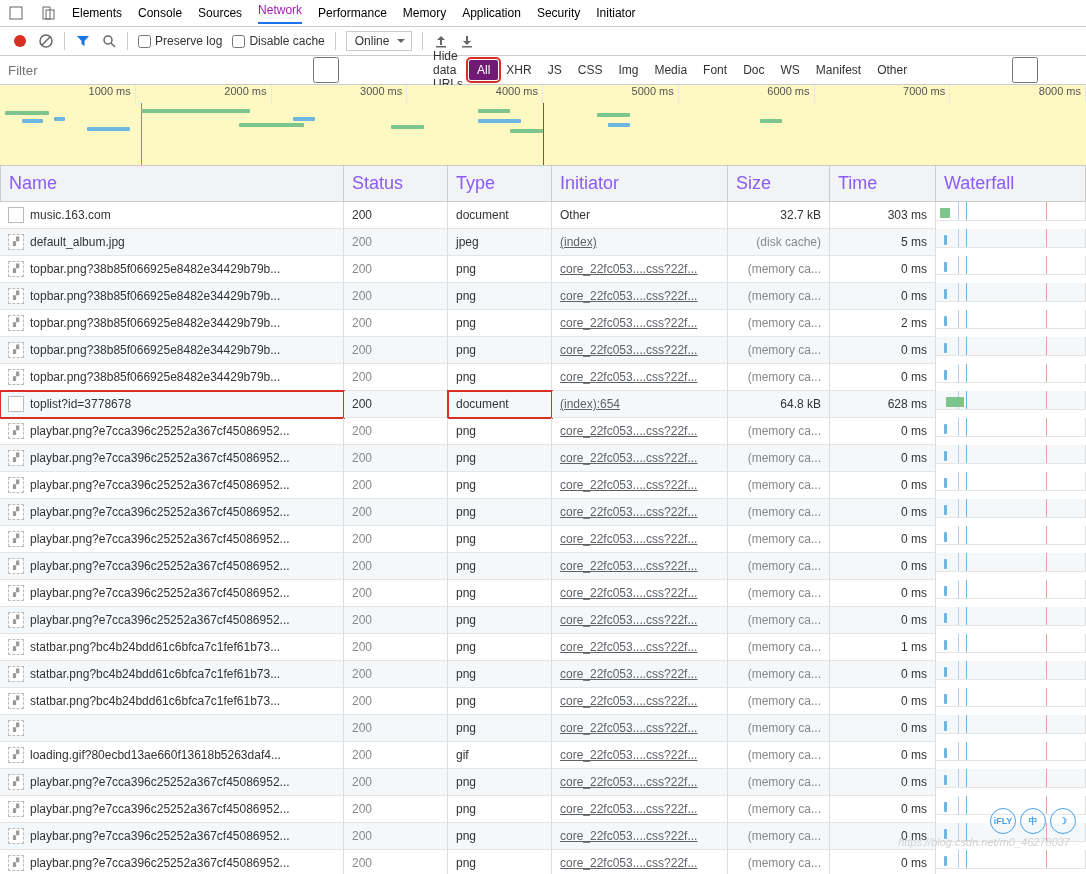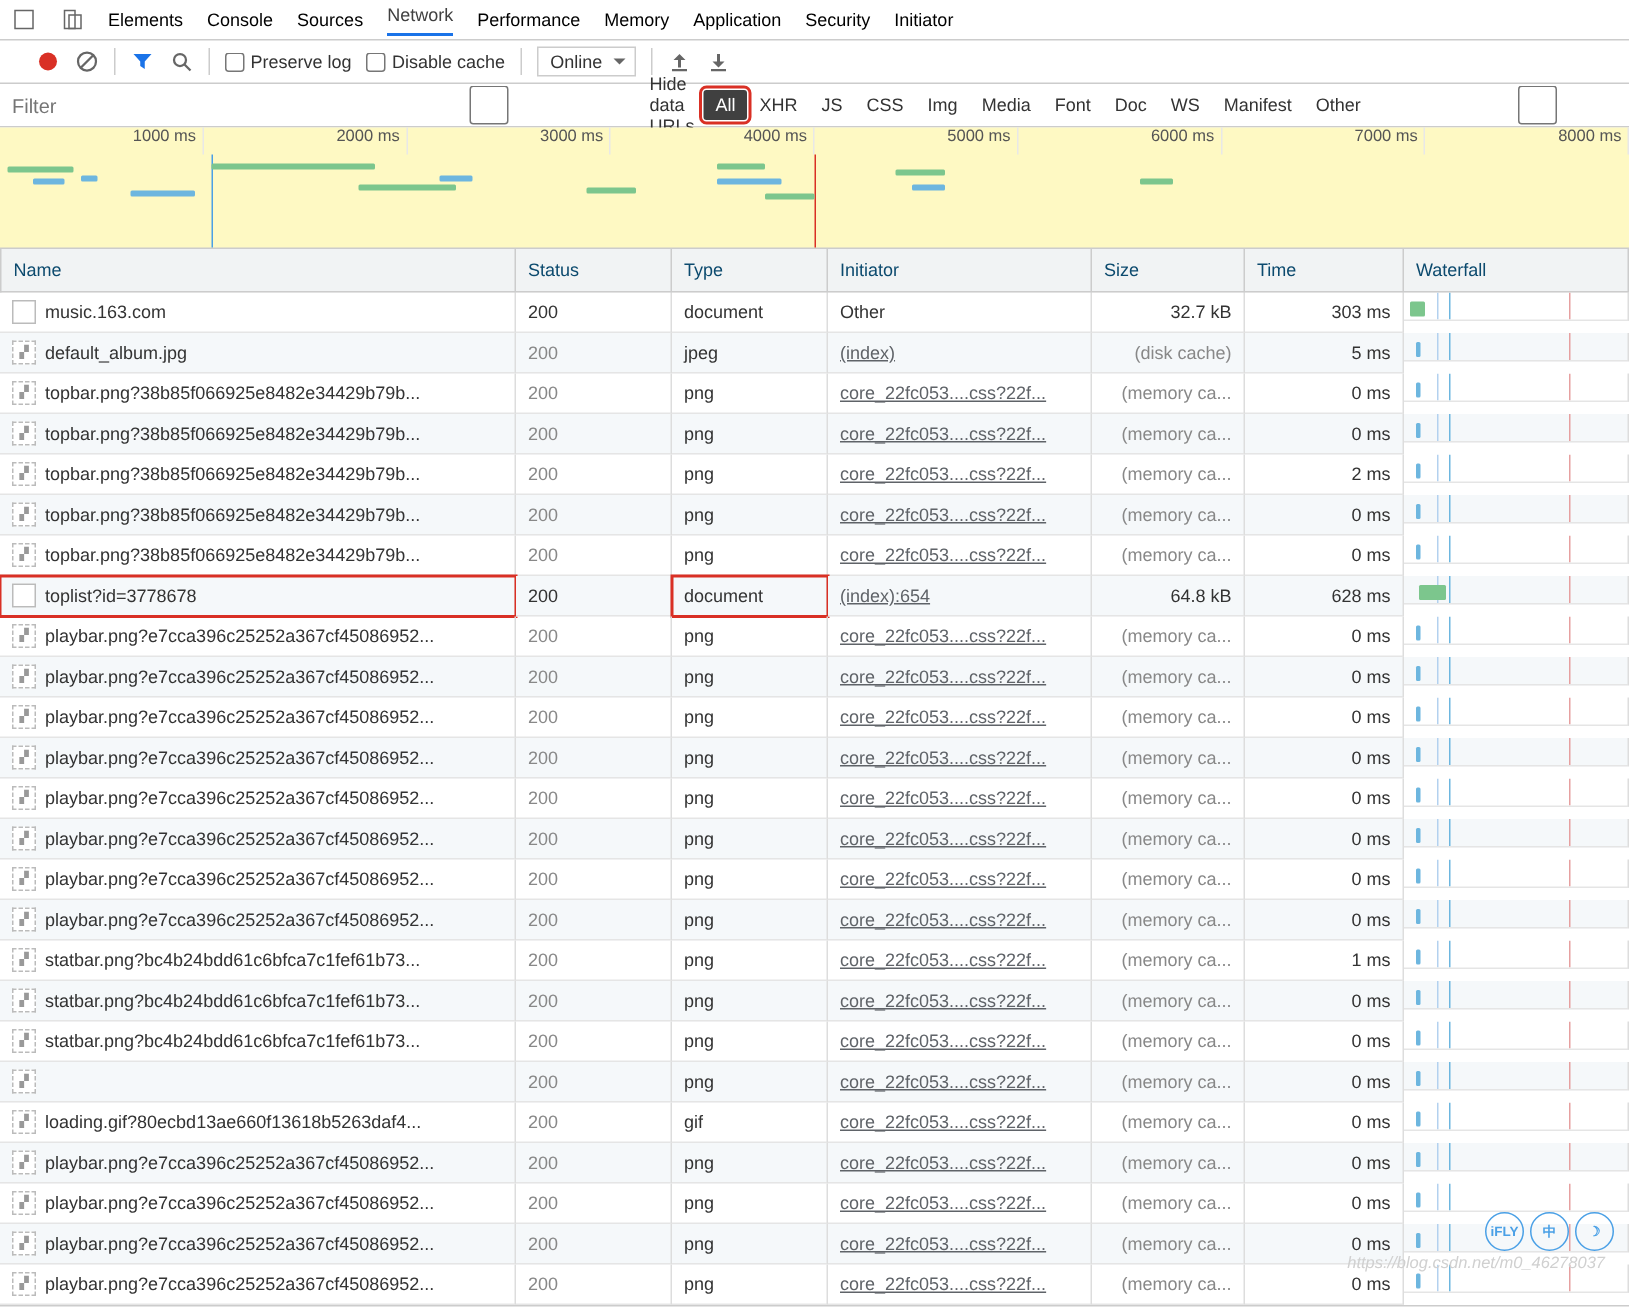--- a/index.html
+++ b/index.html
@@ -1,42 +1,42 @@
 <!DOCTYPE html>
 <html><head>
 <meta charset="utf-8">
 <style>
   html,body{margin:0;padding:0;font-family:"Segoe UI",Arial,sans-serif;font-size:12px;color:#333;background:#fff;width:1086px;}
   .topbar{display:flex;align-items:center;height:26px;border-bottom:1px solid #ccc;padding:0 8px;gap:16px;}
   .topbar .tab{color:#000000;cursor:pointer;}
-  .topbar .tab.active{color:#404040;border-bottom:2px solid #1a73e8;padding-bottom:5px;}
+  .topbar .tab.active{color:#a21caf;border-bottom:2px solid #1a73e8;padding-bottom:5px;}
   .ico{display:inline-flex;align-items:center;justify-content:center;width:16px;height:16px;}
   svg{display:block;}
-  .toolbar{display:flex;align-items:center;height:28px;border-bottom:1px solid #ccc;padding:0 24px;gap:10px;}
+  .toolbar{display:flex;align-items:center;height:28px;border-bottom:1px solid #ccc;padding:0 12px;gap:10px;}
   .toolbar .sep{width:1px;height:18px;background:#ccc;}
   .chk{display:flex;align-items:center;gap:4px;color:#333;}
   .chk input{margin:0;}
   .sel{border:1px solid #ccc;padding:2px 22px 2px 8px;position:relative;color:#333;background:#fff;}
   .sel::after{content:"";position:absolute;right:6px;top:7px;border:4px solid transparent;border-top-color:#666;}
   .filterbar{display:flex;align-items:center;height:28px;border-bottom:1px solid #ccc;}
   .filterbar input{border:none;outline:none;padding:0 8px;height:26px;flex:0 0 200px;color:#999;}
   .filterbar .fsep{width:1px;height:18px;background:#ccc;}
   .flabel{display:flex;align-items:center;gap:4px;padding:0 6px;}
   .ftypes{display:flex;align-items:center;gap:0;}
   .ftype{padding:3px 8px;color:#333;cursor:pointer;}
-  .ftype.sel-all{background:#404040;color:#fff;border-radius:2px;outline:2px solid #d93025;outline-offset:1px;}
+  .ftype.sel-all{background:#701a75;color:#fff;border-radius:2px;outline:2px solid #d93025;outline-offset:1px;}
   .timeline{height:80px;border-bottom:1px solid #ccc;position:relative;background:#fef9c3;}
   .timeline .ticks{display:flex;height:18px;font-size:11px;color:#555;}
   .timeline .tick{flex:1;text-align:right;padding-right:4px;border-right:1px solid #e8e8e8;}
   .timeline .marks{position:absolute;left:0;right:0;top:18px;bottom:0;}
   .bar{position:absolute;height:4px;border-radius:1px;}
   .vline{position:absolute;top:0;bottom:0;width:1px;}
   .grid{display:grid;grid-template-columns:344px 104px 104px 176px 102px 106px 150px;}
   .hdr{display:contents;}
-  .hdr>div{background:#f1f3f4;border:1px solid #ccc;border-left:none;border-top:none;color:#0c4a6e;padding:7px 8px;font-size:12px;position:sticky;}
+  .hdr>div{background:#f1f3f4;border:1px solid #ccc;border-left:none;border-top:none;color:#8b5cf6;padding:7px 8px;font-size:18px;position:sticky;}
   .hdr>div:first-child{border-left:1px solid #ccc;}
   .row{display:contents;}
   .cell{border-bottom:1px solid #e5e5e5;border-right:1px solid #ddd;padding:4px 8px;height:18px;line-height:18px;white-space:nowrap;overflow:hidden;text-overflow:ellipsis;}
   .cell:first-child{display:flex;align-items:center;gap:6px;}
   .row.alt .cell{background:#f5f8fa;}
   .cell.num{text-align:right;}
   .cell.muted{color:#888;}
   .initiator a{color:#5f6368;text-decoration:underline;cursor:pointer;}
   .wf{position:relative;padding:0;}
   .wf .seg{position:absolute;top:6px;height:10px;border-radius:1px;}

